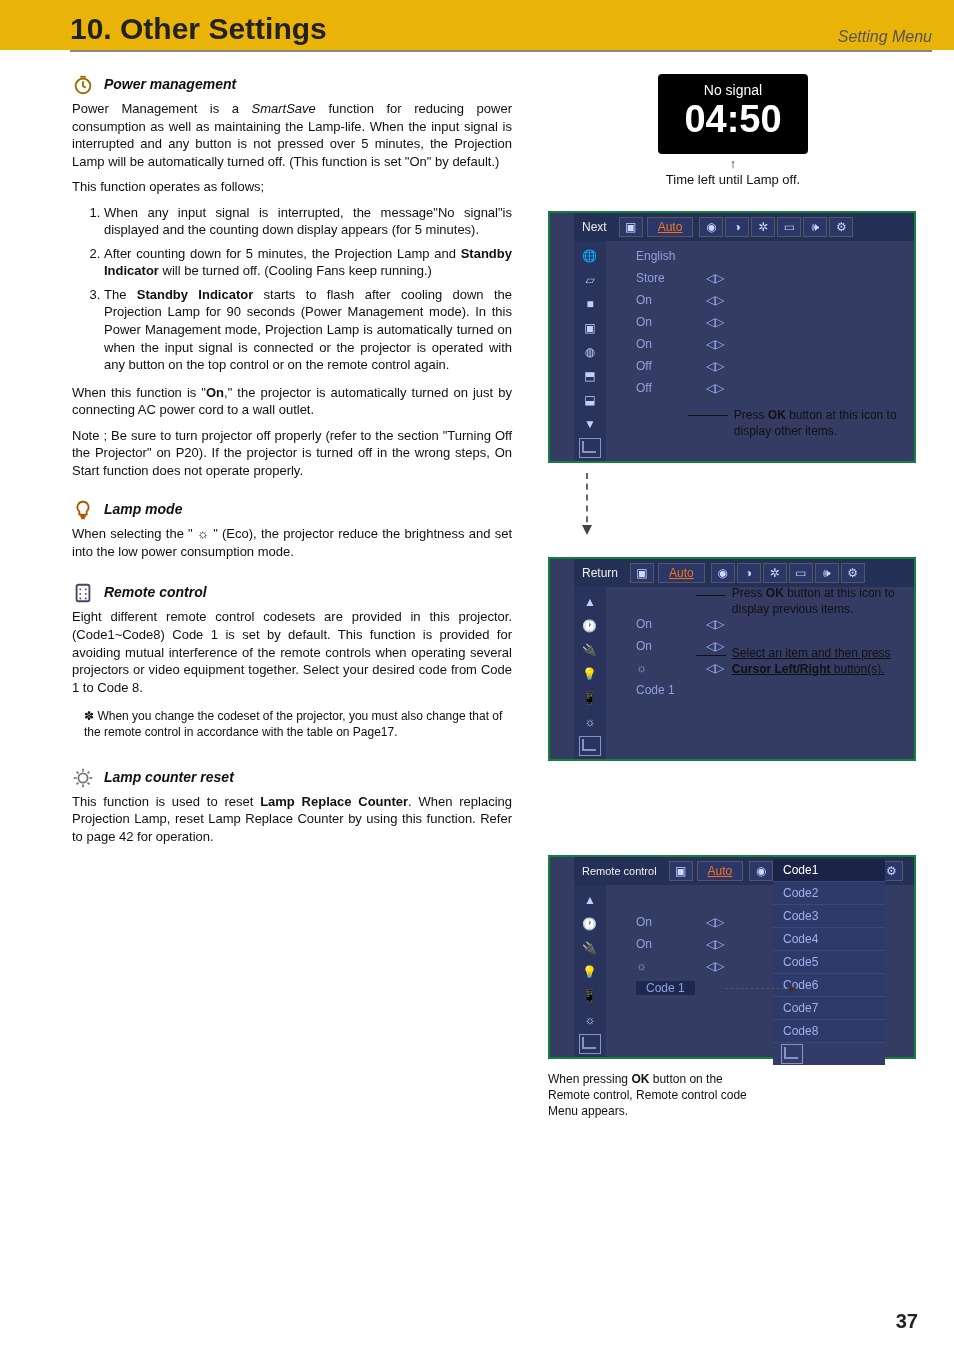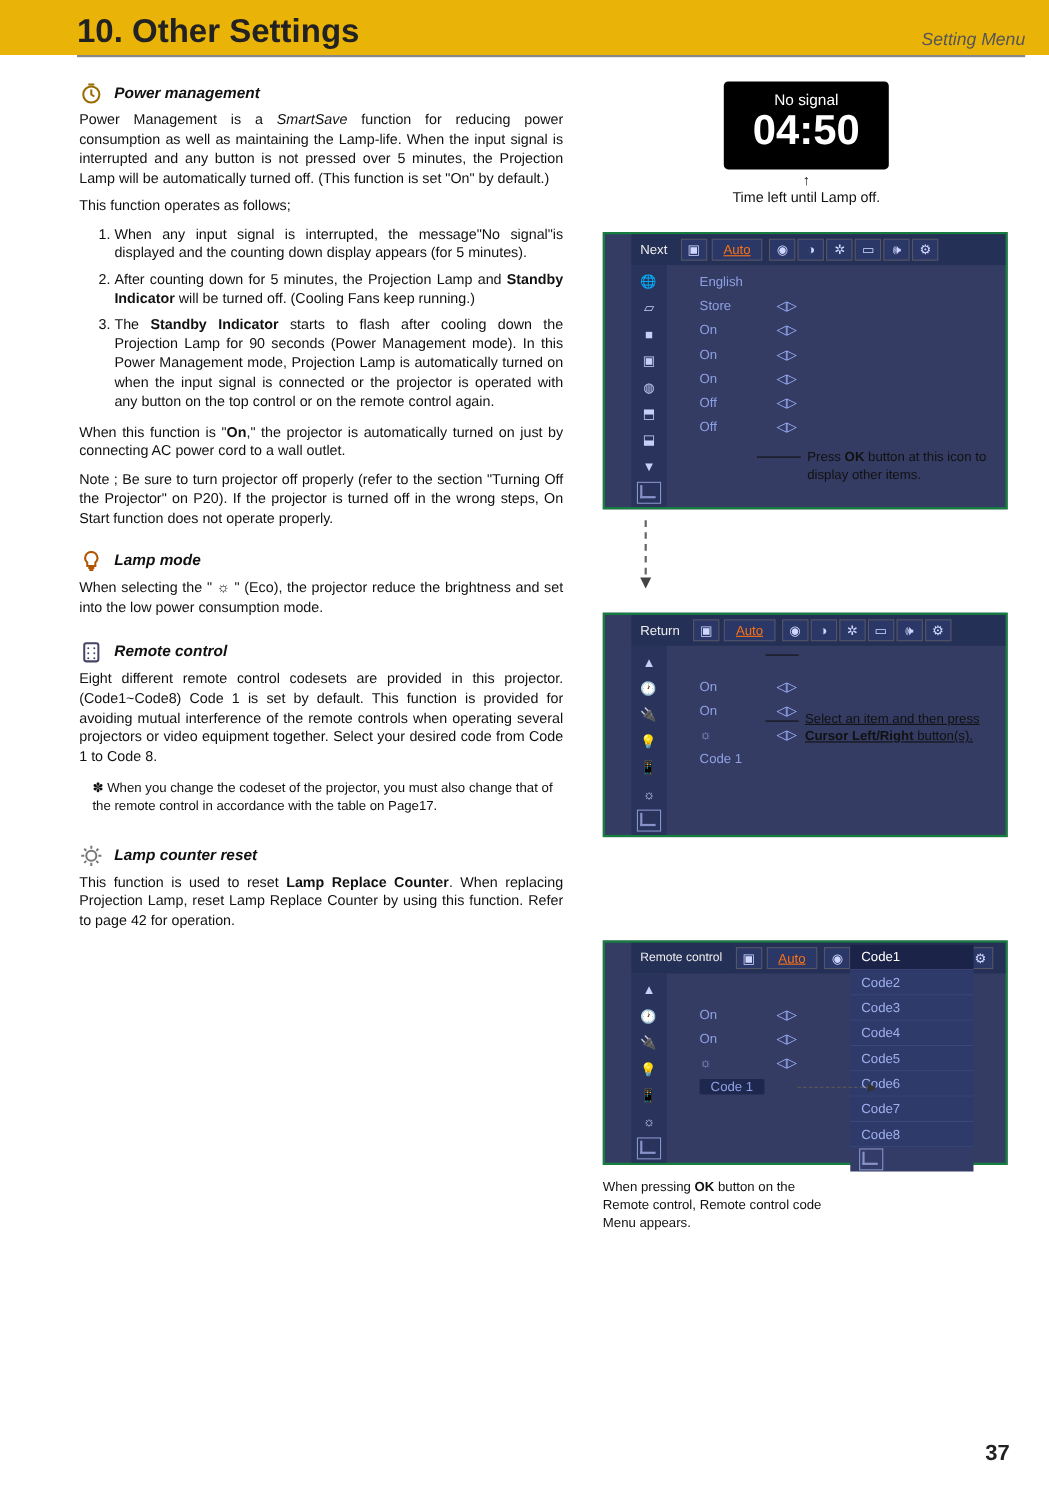--- a/index.html
+++ b/index.html
@@ -254,20 +254,21 @@
                   <span class="ar">◁▷</span>
                 </div>
               <div class="row">
                   <span class="val">Code 1</span>
                 </div>
             </div>
           </div>
         </div>
         <div class="anno2a">
           <span class="ln"></span>
+          <span class="tx"><span>Press </span><span class="bold">OK</span><span> button at this icon to display previous items.</span></span>
         </div>
         <div class="anno2b">
           <span class="ln"></span>
           <span class="tx"><span>Select an item and then press </span><span class="bold">Cursor Left/Right</span><span> button(s).</span></span>
         </div>
       </div>
 
       <div style="height:70px"></div>
       <div class="osd-wrap">
         <div class="osd">

